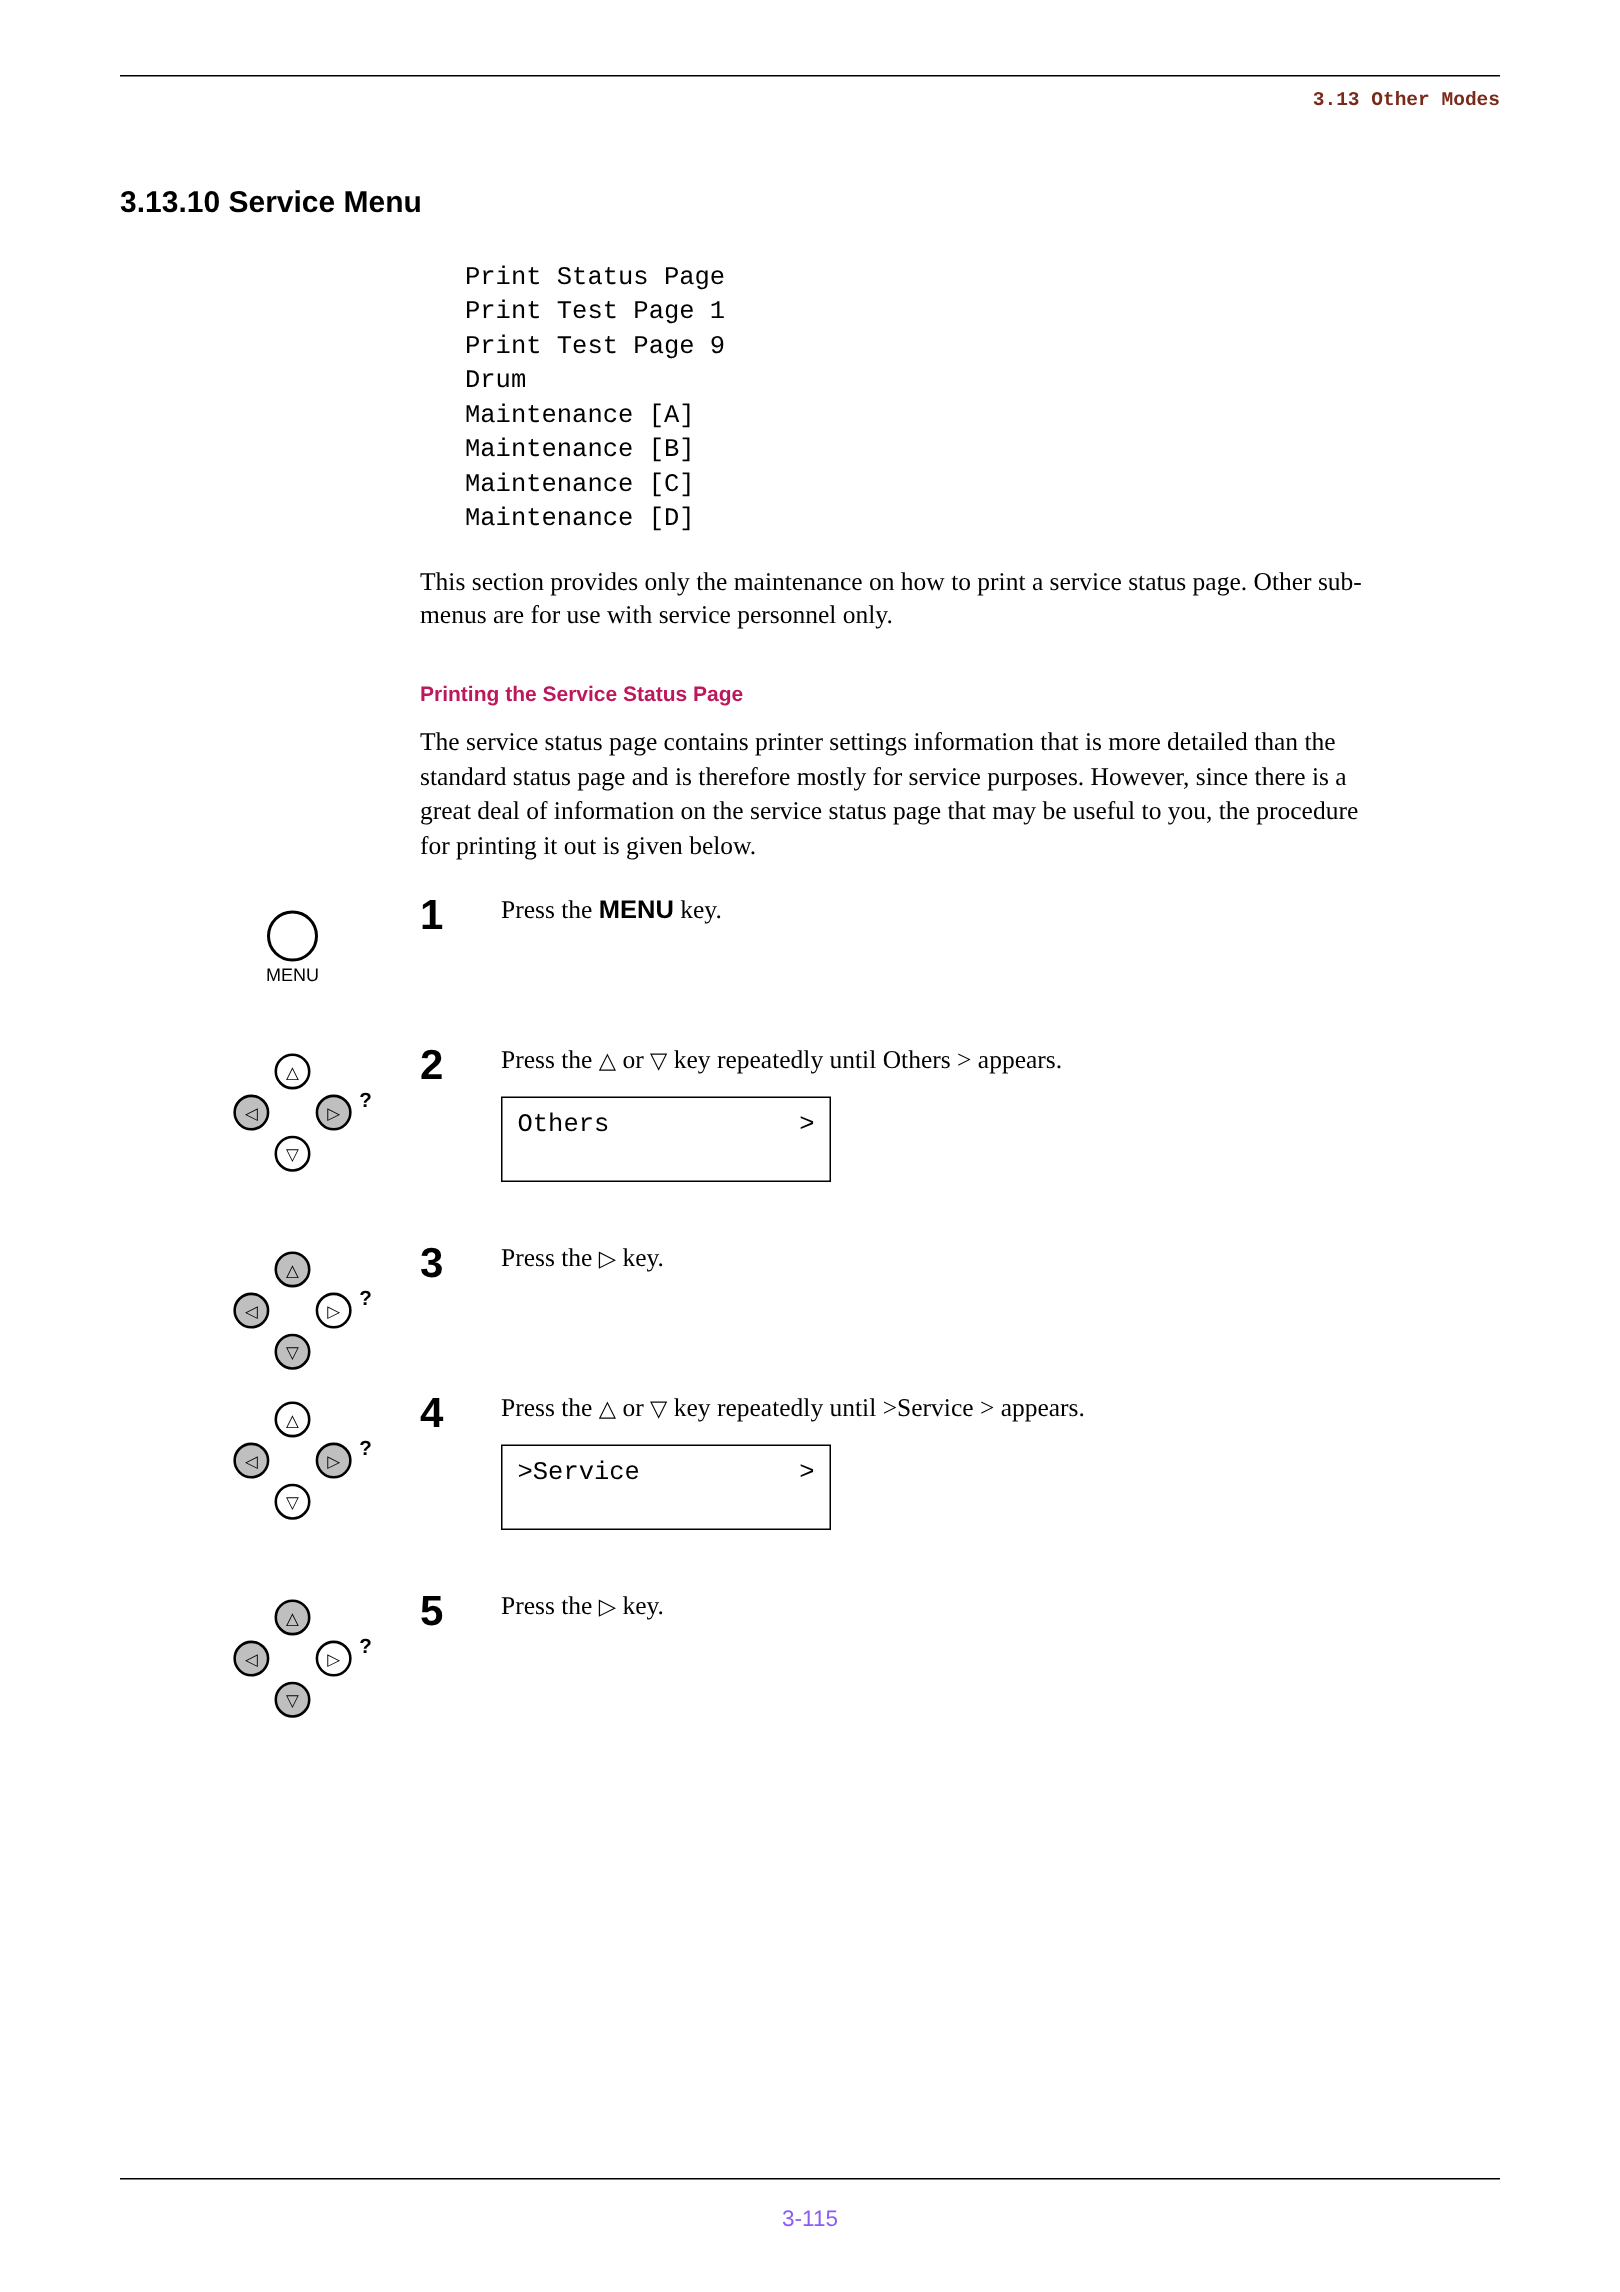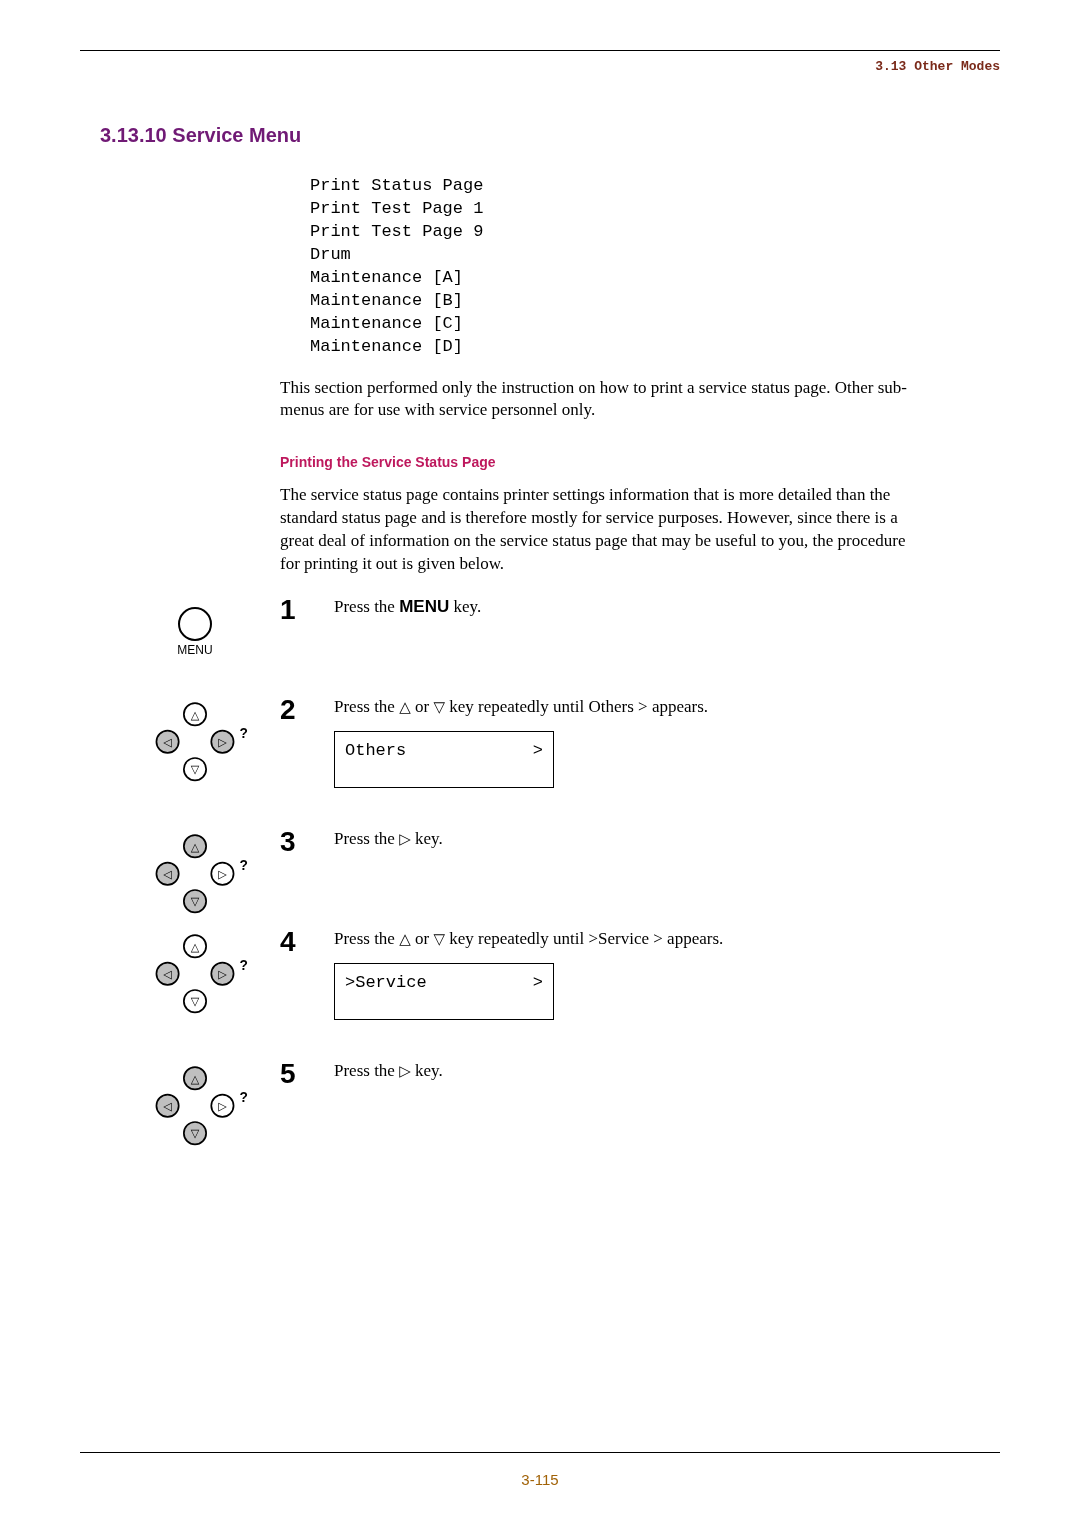--- a/index.html
+++ b/index.html
@@ -23,23 +23,22 @@
     font-family: Liberation Mono, monospace;
     font-weight: bold;
     font-size: 13px;
     color: #7a2a1a;
     margin-bottom: 50px;
   }
   .section-heading {
     font-family: Arial, Helvetica, sans-serif;
     font-weight: bold;
     font-size: 20px;
-    color: #701a75;
+    color: #000000;
     margin-bottom: 28px;
-    margin-left: 20px;
   }
   .content-col {
     margin-left: 200px;
     width: 640px;
   }
   .para {
     font-size: 17px;
     line-height: 1.35;
     margin-bottom: 14px;
   }
@@ -104,21 +103,21 @@
   
   .footer {
     position: absolute;
     left: 80px; right: 80px; bottom: 40px;
   }
   .bot-rule { border-top: 1px solid #000; margin-bottom: 18px; }
   .page-num {
     text-align: center;
     font-family: Arial, Helvetica, sans-serif;
     font-size: 15px;
-    color: #a16207;
+    color: #8b5cf6;
   }
 
   
   .navcluster { width: 120px; height: 100px; }
 
   .tri { font-size: 15px; }
 </style>
 </head>
 <body>
 
@@ -134,21 +133,21 @@
 
   <div class="content-col">
     <div class="mono-block">Print Status Page
 Print Test Page 1
 Print Test Page 9
 Drum
 Maintenance [A]
 Maintenance [B]
 Maintenance [C]
 Maintenance [D]</div>
-    <p class="para">This section performed only the instruction on how to print a service status page. Other sub-menus are for use with service personnel only.</p>
+    <p class="para">This section provides only the maintenance on how to print a service status page. Other sub-menus are for use with service personnel only.</p>
 
     <div class="sub-heading">Printing the Service Status Page</div>
     <p class="para">The service status page contains printer settings information that is more detailed than the standard status page and is therefore mostly for service purposes. However, since there is a great deal of information on the service status page that may be useful to you, the procedure for printing it out is given below.</p>
   </div>
 
   <div class="steps-area">
 
     <div class="step-row">
       <div class="icon-cell">
         <svg class="navcluster" viewBox="0 0 120 100">

